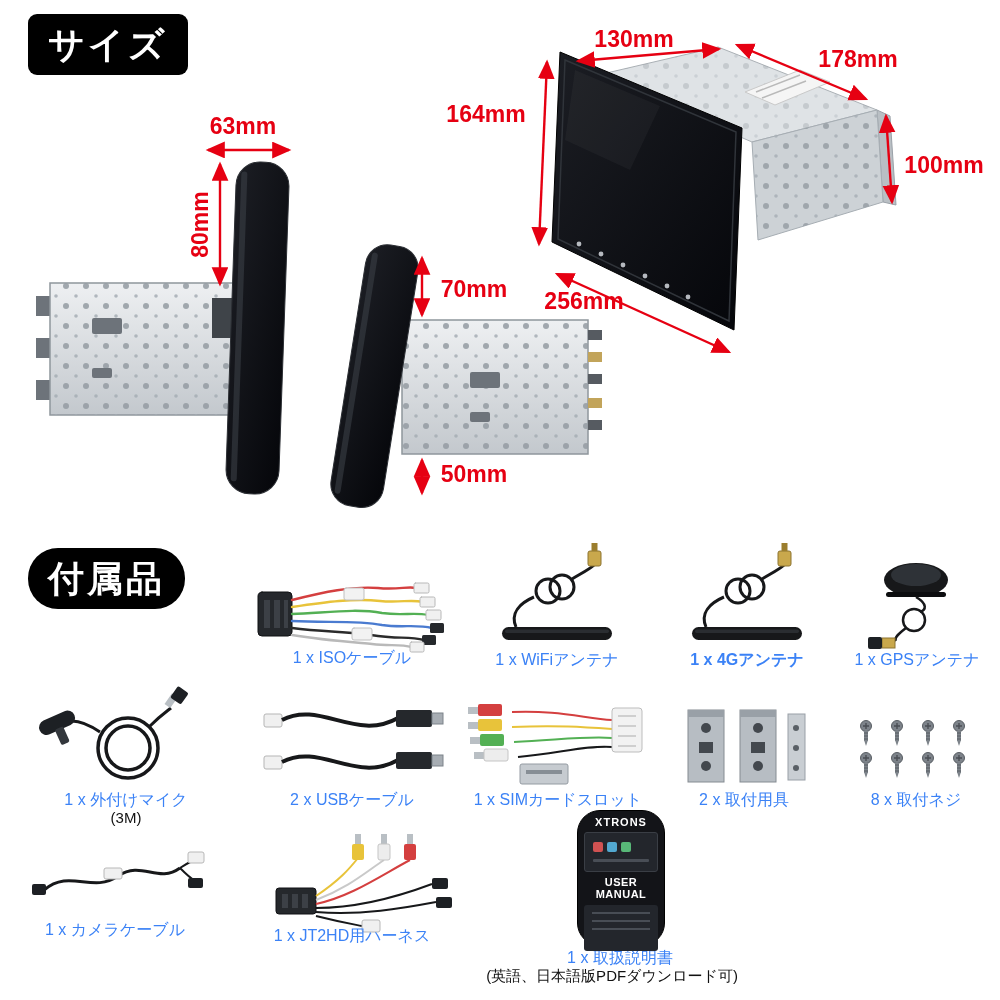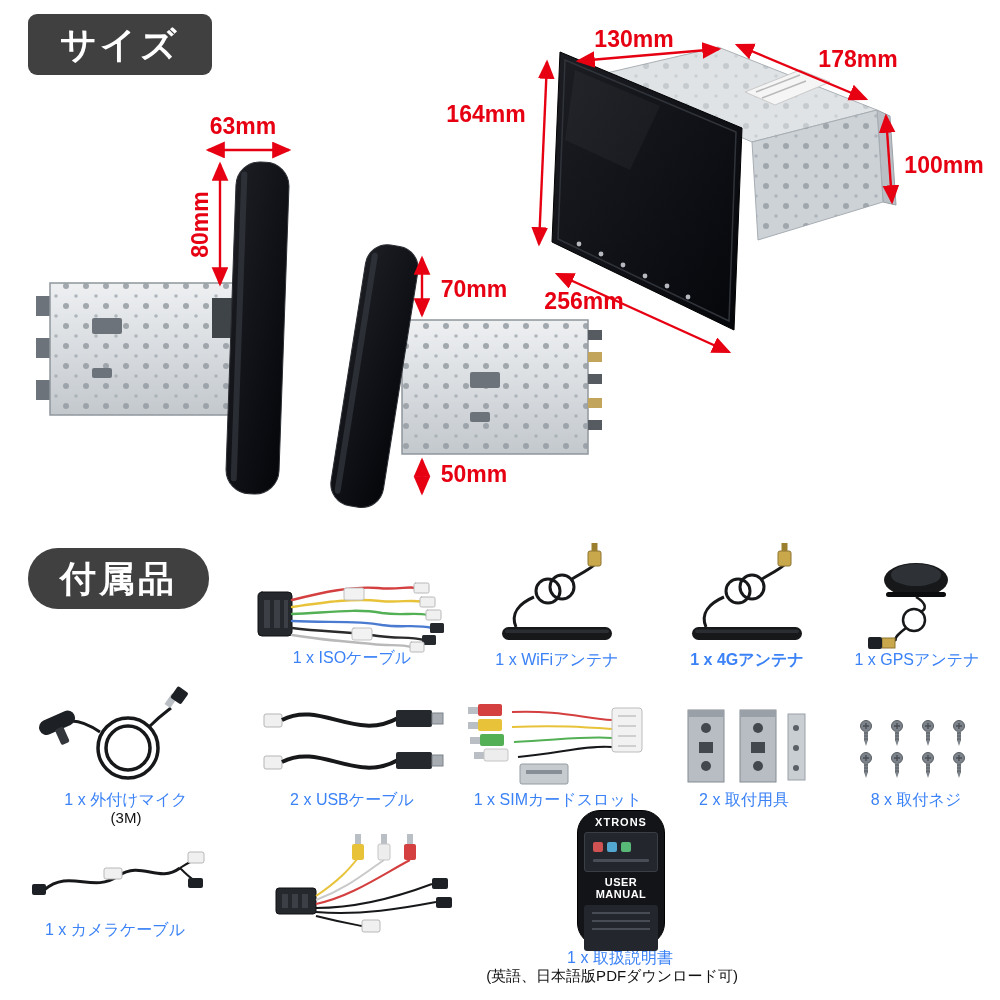--- a/index.html
+++ b/index.html
@@ -1,21 +1,21 @@
 <!DOCTYPE html>
 <html><head>
 <meta charset="utf-8">
 <style>
   * { margin:0; padding:0; box-sizing:border-box; }
   html,body { background:#fff; }
   body { font-family:"Liberation Sans","DejaVu Sans",sans-serif; }
   .page { position:relative; width:1000px; height:1000px; background:#ffffff; overflow:hidden; }
   .art { position:absolute; left:0; top:0; }
-  .badge { position:absolute; background:#404040; color:#fff; font-size:36px; font-weight:bold;
-           padding:10px 32px; border-radius:9px; letter-spacing:3px; line-height:1.15; }
+  .badge { position:absolute; background:#000000; color:#fff; font-size:36px; font-weight:bold;
+           padding:10px 20px; border-radius:9px; letter-spacing:3px; line-height:1.15; }
   .dim { position:absolute; color:#E60012; font-size:23px; font-weight:bold; text-align:center; white-space:nowrap; }
   .dim.rot { transform:rotate(-90deg); transform-origin:center; }
   .lbl { position:absolute; font-size:16px; color:#3b82f6; text-align:center; white-space:nowrap; }
   .sub { position:absolute; font-size:15px; color:#111; text-align:center; white-space:nowrap; }
   .manual { position:absolute; background:#131418; border:1px solid #000; border-radius:7px; padding:5px 6px; }
   .manual-brand { color:#fff; font-size:11px; font-weight:bold; text-align:center; letter-spacing:1px; }
   .manual-screen { height:40px; background:#23262c; border:1px solid #3a3e45; border-radius:3px; margin:4px 0; position:relative; overflow:hidden; }
   .ms { position:absolute; width:10px; height:10px; border-radius:2px; top:9px; }
   .ms.a { left:8px; background:#d05252; } .ms.b { left:22px; background:#52a8d0; } .ms.c { left:36px; background:#58b878; }
   .ms.l { left:8px; top:26px; width:56px; height:3px; background:#494e56; border-radius:1px; }
@@ -290,20 +290,21 @@
   <div class="lbl" style="left:817px; top:650px; width:200px;">1 x GPSアンテナ</div>
 
   <div class="lbl" style="left:26px; top:790px; width:200px;">1 x 外付けマイク</div>
   <div class="sub" style="left:26px; top:809px; width:200px;">(3M)</div>
   <div class="lbl" style="left:252px; top:790px; width:200px;">2 x USBケーブル</div>
   <div class="lbl" style="left:448px; top:790px; width:220px;">1 x SIMカードスロット</div>
   <div class="lbl" style="left:644px; top:790px; width:200px;">2 x 取付用具</div>
   <div class="lbl" style="left:816px; top:790px; width:200px;">8 x 取付ネジ</div>
 
   <div class="lbl" style="left:15px; top:920px; width:200px;">1 x カメラケーブル</div>
+  <div class="lbl" style="left:242px; top:926px; width:220px;">1 x JT2HD用ハーネス</div>
   <div class="lbl" style="left:520px; top:948px; width:200px;">1 x 取扱説明書</div>
   <div class="sub" style="left:462px; top:967px; width:300px;">(英語、日本語版PDFダウンロード可)</div>
 
   <div class="manual" style="left:577px; top:810px; width:88px; height:136px;border-radius:23px;">
     <div class="manual-brand">XTRONS</div>
     <div class="manual-screen">
       <span class="ms a"></span>
       <span class="ms b"></span>
       <span class="ms c"></span>
       <span class="ms l"></span>

